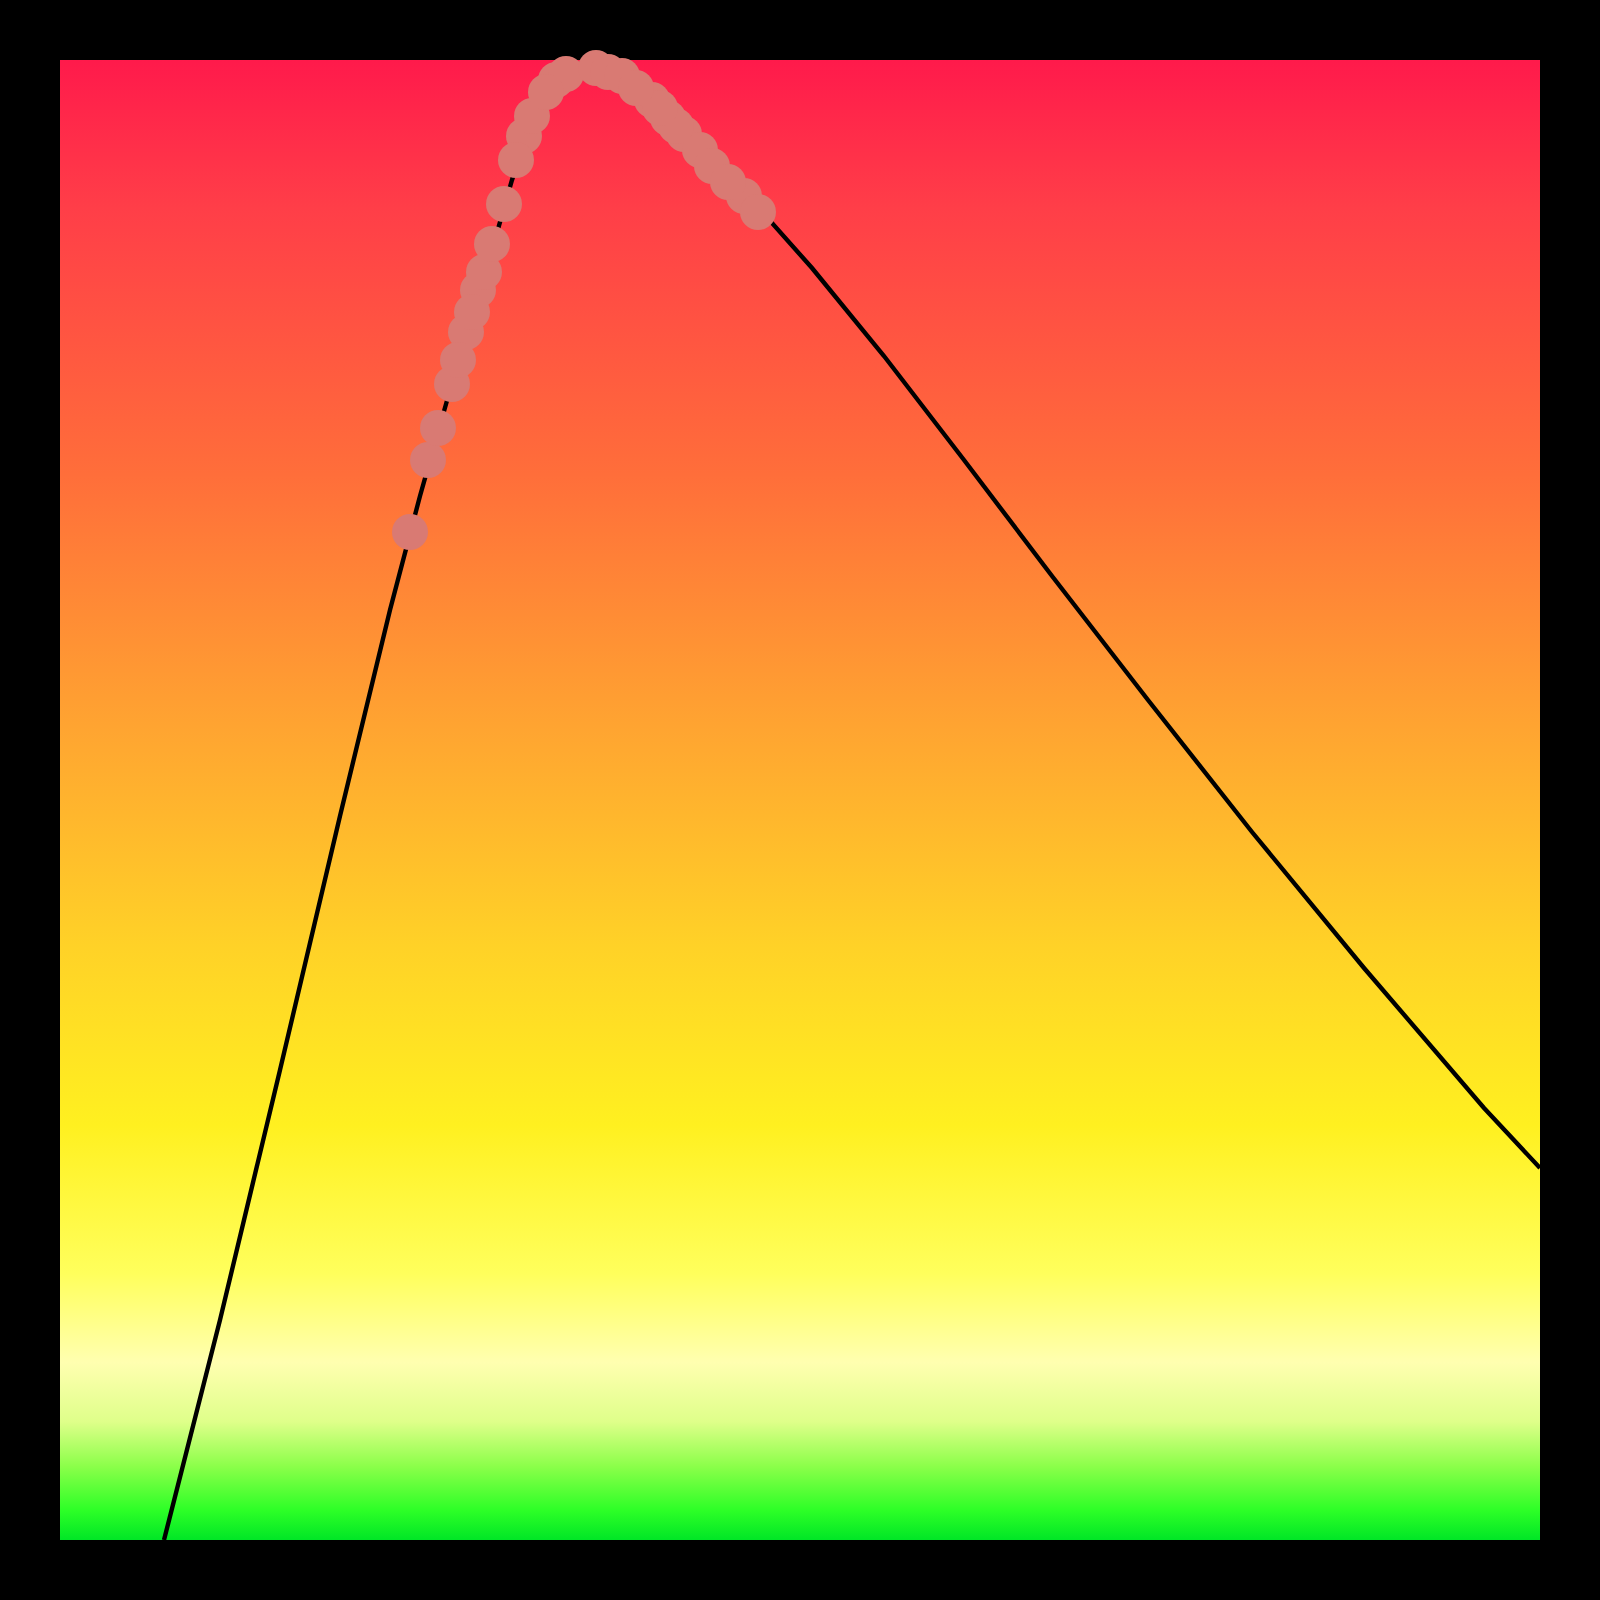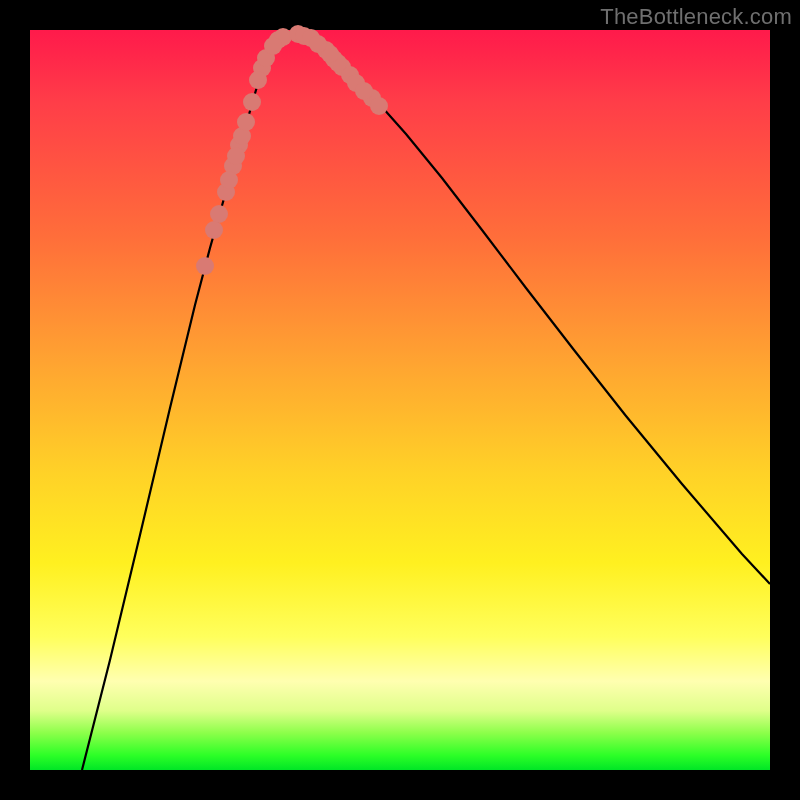--- a/index.html
+++ b/index.html
@@ -96,14 +96,13 @@
           <circle cx="300" cy="24" r="9" fill="#d97a73"></circle>
           <circle cx="288" cy="14" r="9" fill="#d97a73"></circle>
           <circle cx="199" cy="150" r="9" fill="#d97a73"></circle>
           <circle cx="206" cy="126" r="9" fill="#d97a73"></circle>
           <circle cx="216" cy="92" r="9" fill="#d97a73"></circle>
           <circle cx="228" cy="50" r="9" fill="#d97a73"></circle>
           <circle cx="243" cy="16" r="9" fill="#d97a73"></circle>
         </g>
     </svg>
   </div>
-  <div class="watermark">TheBottleneck.com</div>
 </div>
 
 </body></html>

